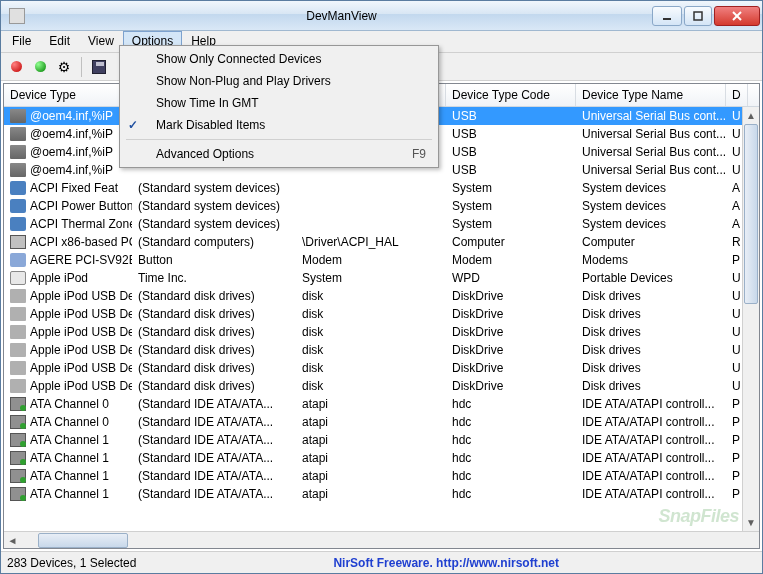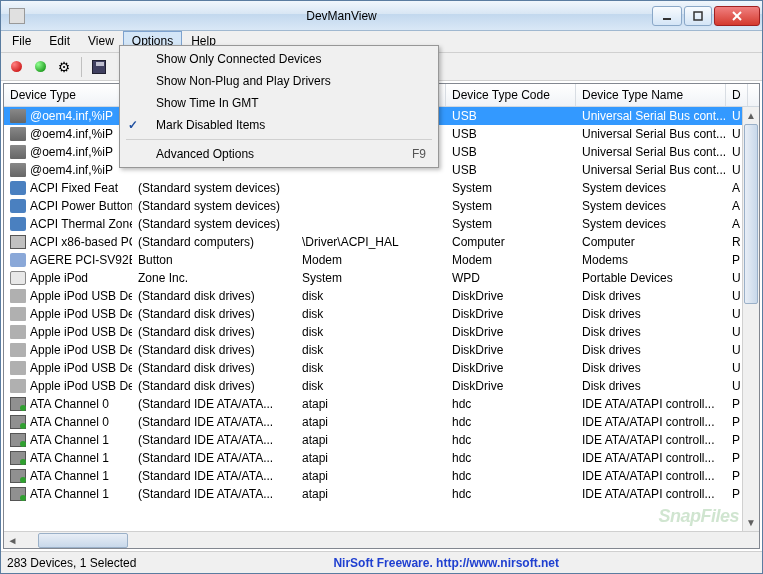--- a/index.html
+++ b/index.html
@@ -414,21 +414,21 @@
         <div class="cell" style="width:150px">Modem</div>
         <div class="cell" style="width:130px">Modem</div>
         <div class="cell" style="width:150px">Modems</div>
         <div class="cell" style="width:22px">P</div>
       </div>
       <div class="row">
         <div class="cell first" style="width:128px">
           <div class="dev-icon ico-ipod"></div>
           <span>Apple iPod</span>
         </div>
-        <div class="cell" style="width:164px">Zone Inc.</div>
+        <div class="cell" style="width:164px">Time Inc.</div>
         <div class="cell" style="width:150px">System</div>
         <div class="cell" style="width:130px">WPD</div>
         <div class="cell" style="width:150px">Portable Devices</div>
         <div class="cell" style="width:22px">U</div>
       </div>
       <div class="row">
         <div class="cell first" style="width:128px">
           <div class="dev-icon ico-disk"></div>
           <span>Apple iPod USB Device</span>
         </div>

